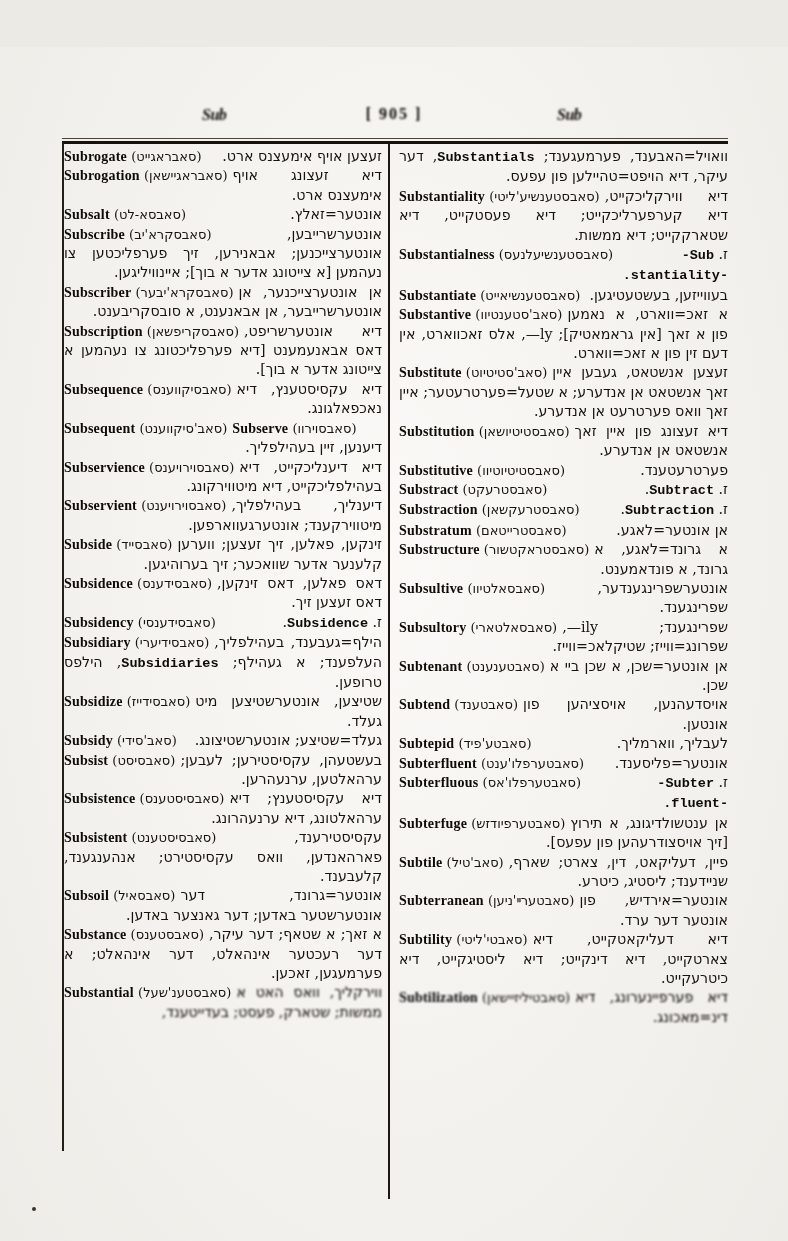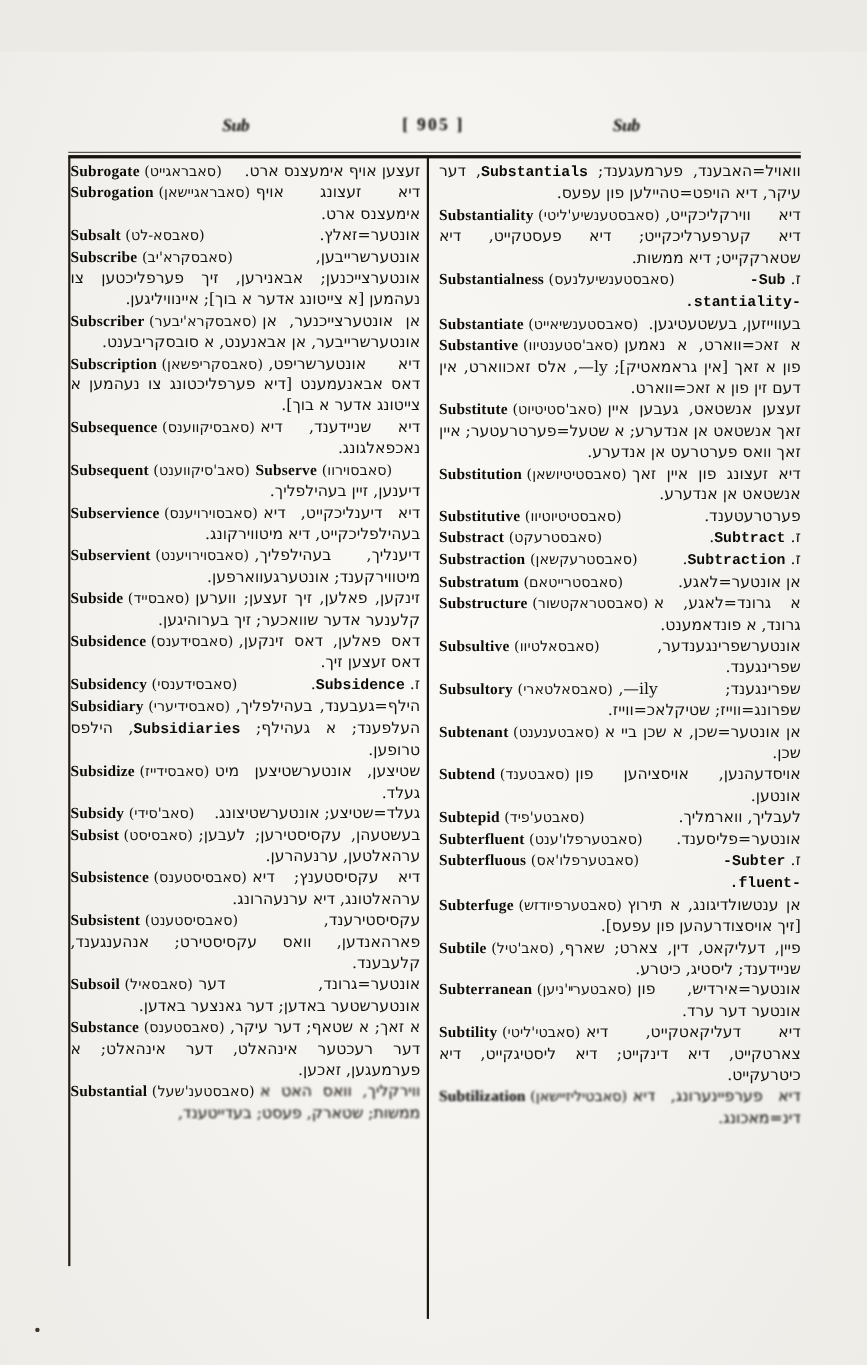--- a/index.html
+++ b/index.html
@@ -84,21 +84,21 @@
   <div class="divider"></div>
   <div class="speck"></div>
 
   <div class="col col-left" id="col-left">
       <p class="entry"><span class="hw"><b>Subrogate</b><span class="tr"> (סאבראגייט)</span></span><span class="def">זעצען אויף אימעצנס ארט.</span></p>
       <p class="entry"><span class="hw"><b>Subrogation</b><span class="tr"> (סאבראגיישאן)</span></span><span class="def">דיא זעצונג אויף אימעצנס ארט.</span></p>
       <p class="entry"><span class="hw"><b>Subsalt</b><span class="tr"> (סאבסא-לט)</span></span><span class="def">אונטער=זאלץ.</span></p>
       <p class="entry"><span class="hw"><b>Subscribe</b><span class="tr"> (סאבסקרא'יב)</span></span><span class="def">אונטערשרייבען, אונטערצייכנען; אבאנירען, זיך פערפליכטען צו נעהמען [א צייטונג אדער א בוך]; איינוויליגען.</span></p>
       <p class="entry"><span class="hw"><b>Subscriber</b><span class="tr"> (סאבסקרא'יבער)</span></span><span class="def">אן אונטערצייכנער, אן אונטערשרייבער, אן אבאנענט, א סובסקריבענט.</span></p>
       <p class="entry"><span class="hw"><b>Subscription</b><span class="tr"> (סאבסקריפשאן)</span></span><span class="def">דיא אונטערשריפט, דאס אבאנעמענט [דיא פערפליכטונג צו נעהמען א צייטונג אדער א בוך].</span></p>
-      <p class="entry"><span class="hw"><b>Subsequence</b><span class="tr"> (סאבסיקווענס)</span></span><span class="def">דיא שניידענד, דיא נאכפאלגונג.</span></p>
+      <p class="entry"><span class="hw"><b>Subsequence</b><span class="tr"> (סאבסיקווענס)</span></span><span class="def">דיא עקסיסטענץ, דיא נאכפאלגונג.</span></p>
       <p class="entry"><span class="hw"><b>Subsequent</b><span class="tr"> (סאב'סיקווענט)</span></span></p>
       <p class="entry"><span class="hw"><b>Subserve</b><span class="tr"> (סאבסוירוו)</span></span><span class="def">דיענען, זיין בעהילפליך.</span></p>
       <p class="entry"><span class="hw"><b>Subservience</b><span class="tr"> (סאבסוירויענס)</span></span><span class="def">דיא דיענליכקייט, דיא בעהילפליכקייט, דיא מיטווירקונג.</span></p>
       <p class="entry"><span class="hw"><b>Subservient</b><span class="tr"> (סאבסוירויענט)</span></span><span class="def">דיענליך, בעהילפליך, מיטווירקענד; אונטערגעווארפען.</span></p>
       <p class="entry"><span class="hw"><b>Subside</b><span class="tr"> (סאבסייד)</span></span><span class="def">זינקען, פאלען, זיך זעצען; ווערען קלענער אדער שוואכער; זיך בערוהיגען.</span></p>
       <p class="entry"><span class="hw"><b>Subsidence</b><span class="tr"> (סאבסידענס)</span></span><span class="def">דאס פאלען, דאס זינקען, דאס זעצען זיך.</span></p>
       <p class="entry"><span class="hw"><b>Subsidency</b><span class="tr"> (סאבסידענסי)</span></span><span class="def">ז. <b>Subsidence</b>.</span></p>
       <p class="entry"><span class="hw"><b>Subsidiary</b><span class="tr"> (סאבסידיערי)</span></span><span class="def">הילף=געבענד, בעהילפליך, העלפענד; א געהילף; <b>Subsidiaries</b>, הילפס טרופען.</span></p>
       <p class="entry"><span class="hw"><b>Subsidize</b><span class="tr"> (סאבסידייז)</span></span><span class="def">שטיצען, אונטערשטיצען מיט געלד.</span></p>
       <p class="entry"><span class="hw"><b>Subsidy</b><span class="tr"> (סאב'סידי)</span></span><span class="def">געלד=שטיצע; אונטערשטיצונג.</span></p>

